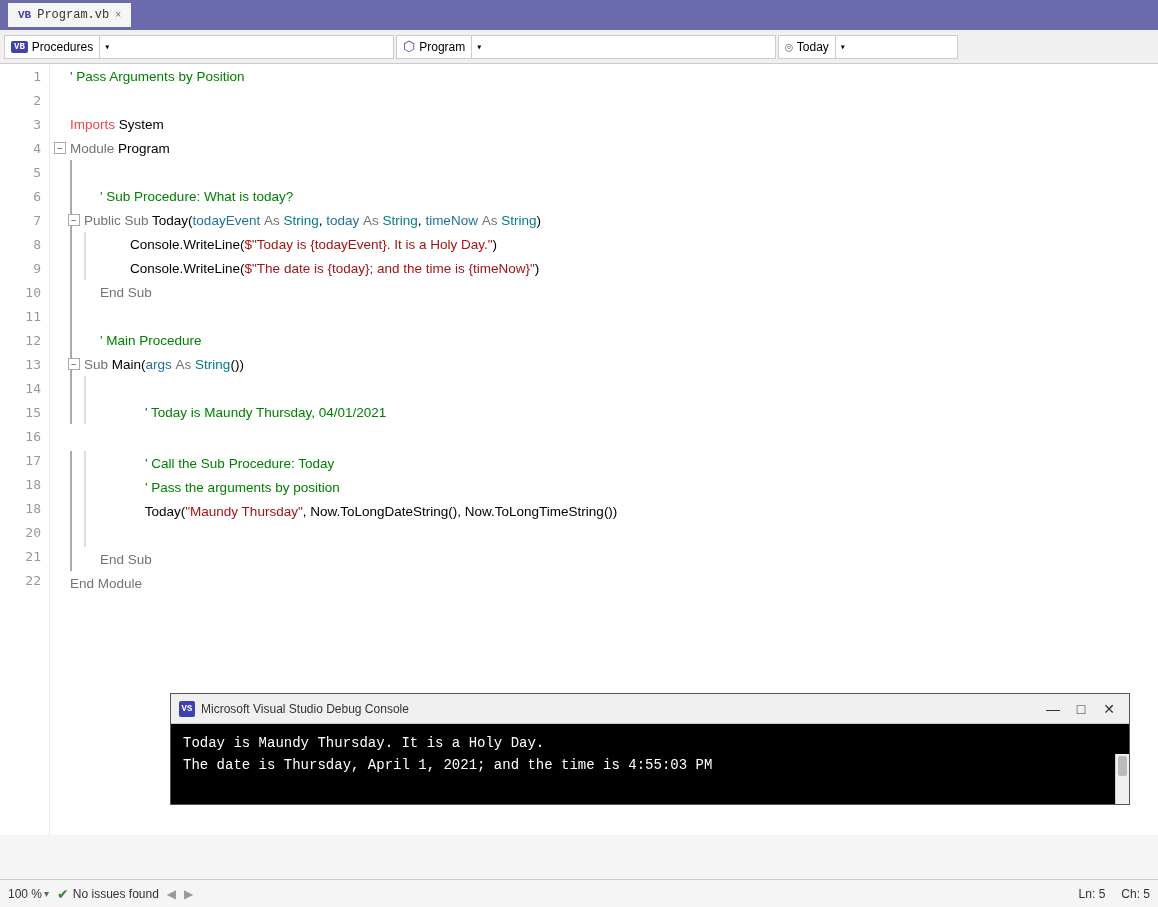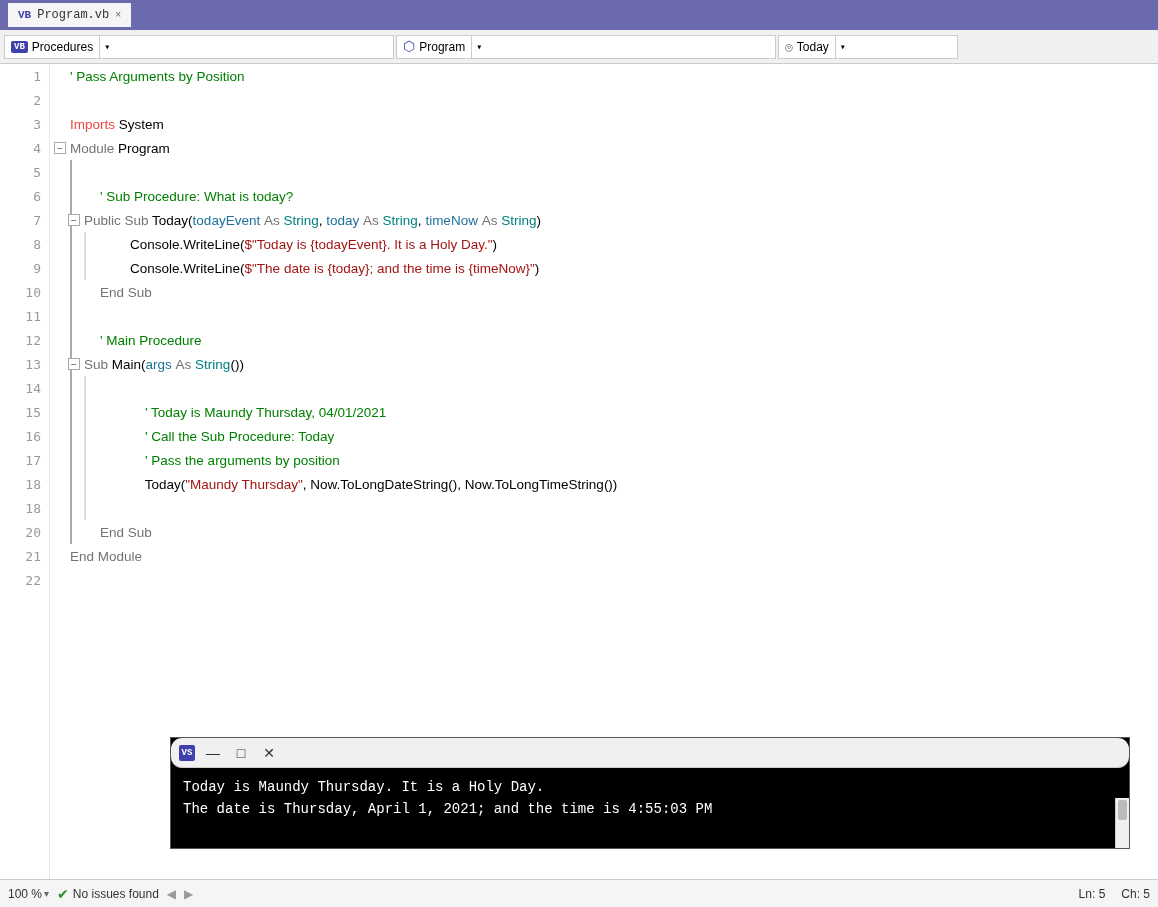--- a/index.html
+++ b/index.html
@@ -166,21 +166,20 @@
       z-index: 10;
     }
     .debug-console-titlebar {
       background: #f0f0f0;
       height: 30px;
       display: flex;
       align-items: center;
       padding: 0 8px;
       gap: 6px;
       border-bottom: 1px solid #ccc;
-      border-radius: 11px;
     }
     .debug-console-icon {
       width: 16px;
       height: 16px;
       background: #4040b0;
       border-radius: 2px;
       display: flex;
       align-items: center;
       justify-content: center;
       color: white;
@@ -241,20 +240,21 @@
     .status-bar {
       height: 28px;
       background: #f5f5f5;
       border-top: 1px solid #ccc;
       display: flex;
       align-items: center;
       padding: 0 8px;
       gap: 8px;
       font-size: 12px;
       font-family: 'Segoe UI', Arial, sans-serif;
+      margin-top: 44px;
     }
     .zoom-control {
       display: flex;
       align-items: center;
       gap: 2px;
     }
     .zoom-val { font-size: 12px; color: #333; }
     .zoom-arrow {
       font-size: 10px;
       color: #666;
@@ -452,21 +452,21 @@
         <span style="display:inline-block;width:14px;border-left:2px solid #aaa;height:24px;"></span>
         <span style="display:inline-block;width:16px;border-left:2px solid #ddd;height:24px;"></span>
       </div>
 
       <div class="code-line" style="padding-left:20px;">
         <span style="display:inline-block;width:14px;border-left:2px solid #aaa;height:24px;"></span>
         <span style="display:inline-block;width:16px;border-left:2px solid #ddd;height:24px;"></span>
         <span class="c-gray">            ' Today is Maundy Thursday, 04/01/2021</span>
       </div>
 
-      <div class="code-line" style="padding-left:20px;">
+      <div class="code-line" style="padding-left:20px;margin-top:27px;">
         <span style="display:inline-block;width:14px;border-left:2px solid #aaa;height:24px;"></span>
         <span style="display:inline-block;width:16px;border-left:2px solid #ddd;height:24px;"></span>
         <span class="c-gray">            ' Call the Sub Procedure: Today</span>
       </div>
 
       <div class="code-line" style="padding-left:20px;">
         <span style="display:inline-block;width:14px;border-left:2px solid #aaa;height:24px;"></span>
         <span style="display:inline-block;width:16px;border-left:2px solid #ddd;height:24px;"></span>
         <span class="c-gray">            ' Pass the arguments by position</span>
       </div>
@@ -503,20 +503,21 @@
 
       <div class="code-line" style="padding-left:20px;">
         <span>&nbsp;</span>
       </div>
 
       <div class="debug-console">
         <div class="debug-console-titlebar">
           <div class="debug-console-icon">
             <span>VS</span>
           </div>
+          <span class="debug-console-title">Microsoft Visual Studio Debug Console</span>
           <div class="debug-console-controls">
             <button class="debug-ctrl-btn">—</button>
             <button class="debug-ctrl-btn">□</button>
             <button class="debug-ctrl-btn">✕</button>
           </div>
         </div>
         <div style="position:relative;">
           <div class="debug-output">
             <div>Today is Maundy Thursday. It is a Holy Day.</div>
             <div>The date is Thursday, April 1, 2021; and the time is 4:55:03 PM</div>

